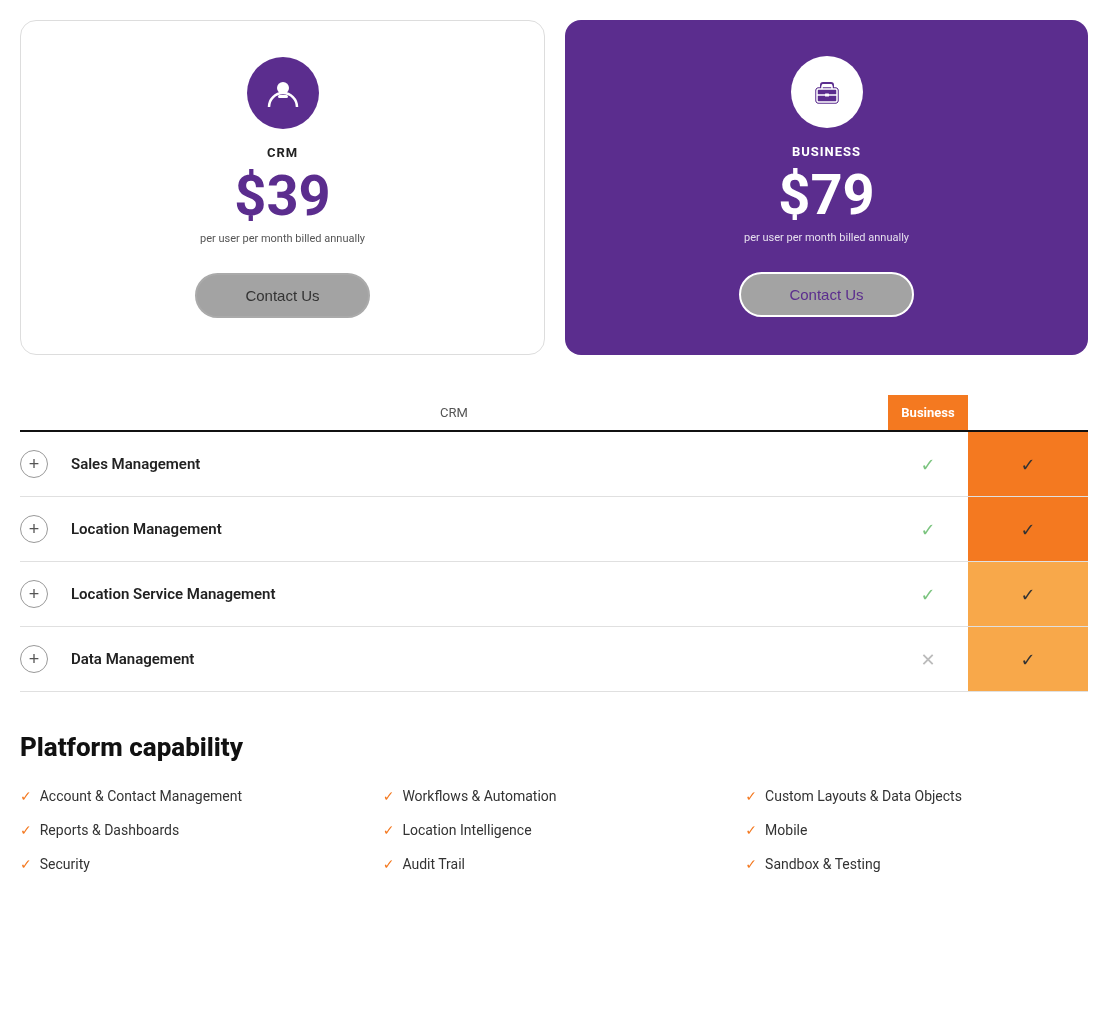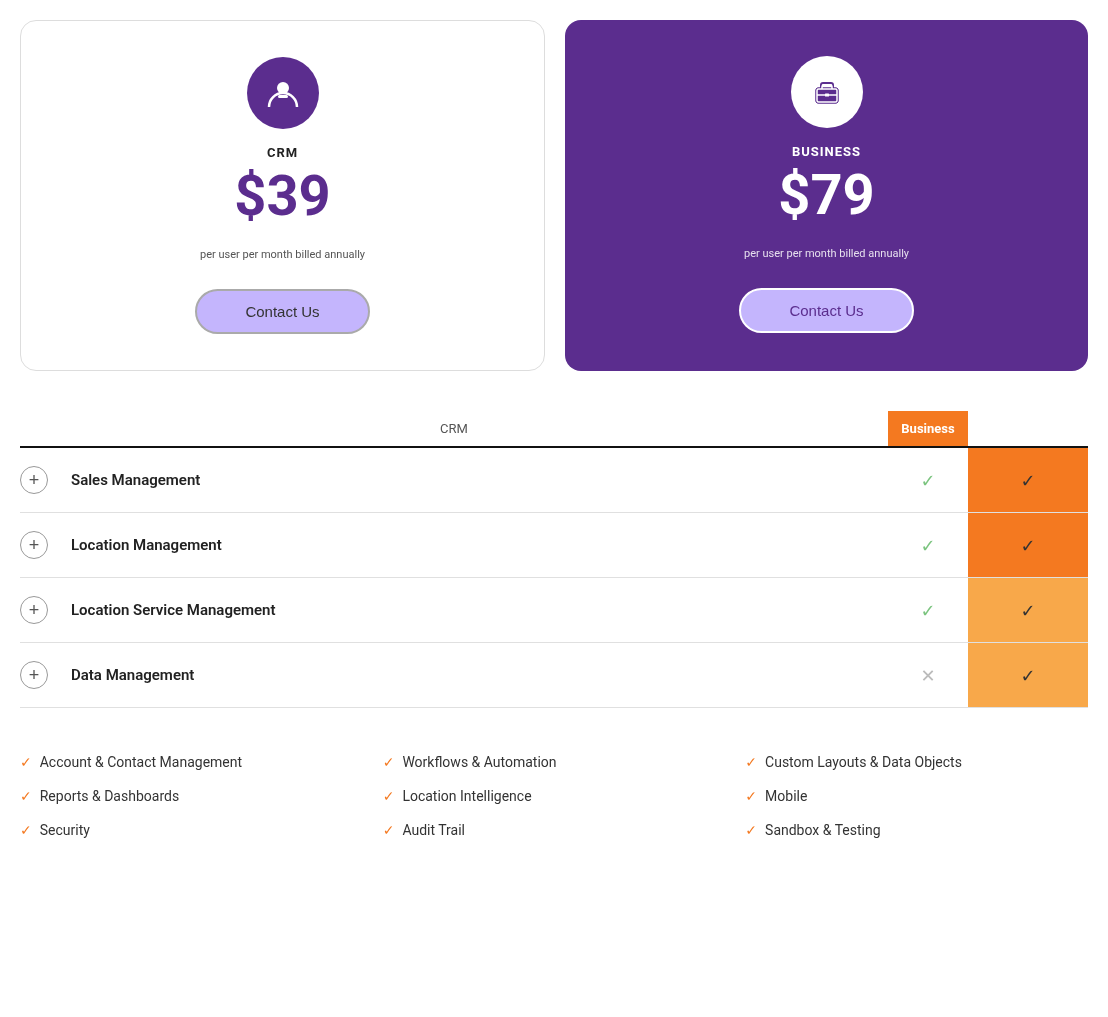--- a/index.html
+++ b/index.html
@@ -64,42 +64,42 @@
       margin-bottom: 8px;
     }
 
     .crm .plan-name { color: #222; }
     .business .plan-name { color: #fff; }
 
     .price {
       font-size: 56px;
       font-weight: 700;
       line-height: 1;
-      margin-bottom: 24px;
+      margin-bottom: 8px;
     }
 
     .crm .price { color: #5b2d8e; }
     .business .price { color: #fff; }
 
     .billing-text {
       font-size: 11px;
       margin-bottom: 28px;
     }
 
     .crm .billing-text { color: #555; }
     .business .billing-text { color: rgba(255,255,255,0.85); }
 
     .contact-btn {
       border-radius: 50px;
       padding: 12px 48px;
       font-size: 15px;
       font-weight: 500;
       cursor: pointer;
       border: 2px solid;
-      background: #c4b5fd;
+      background: #a3a3a3;
       transition: all 0.2s;
     }
 
     .crm .contact-btn {
       border-color: #aaa;
       color: #333;
     }
 
     .business .contact-btn {
       border-color: #fff;
@@ -329,20 +329,21 @@
       <button class="expand-btn">+</button>
       <span class="feature-name">Data Management</span>
     </div>
     <div class="crm-cell cross-gray">✕</div>
     <div class="biz-cell orange-light">✓</div>
   </div>
 
 </div>
 
 <div class="platform-section">
+  <h2 class="platform-title">Platform capability</h2>
 
   <div class="capability-grid">
     <div class="capability-item">
       <span class="cap-check">✓</span>
       <span>Account &amp; Contact Management</span>
     </div>
     <div class="capability-item">
       <span class="cap-check">✓</span>
       <span>Workflows &amp; Automation</span>
     </div>

